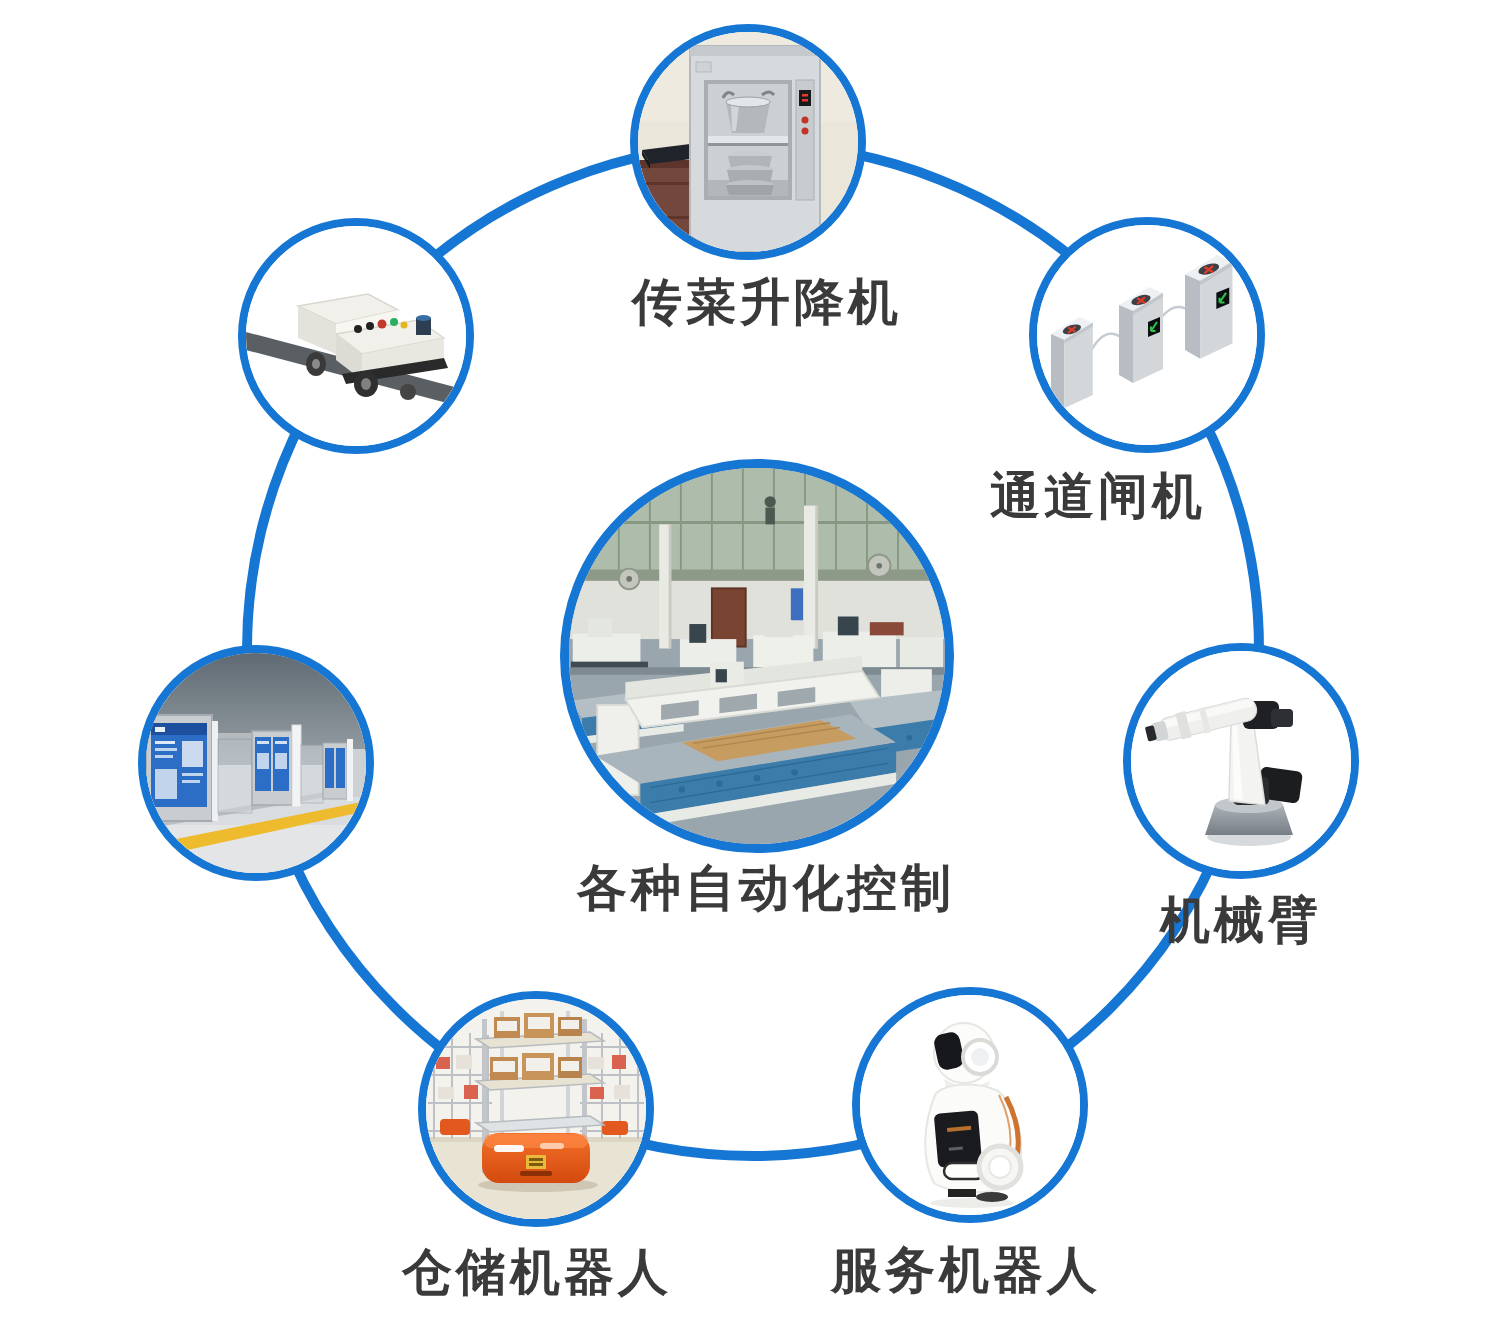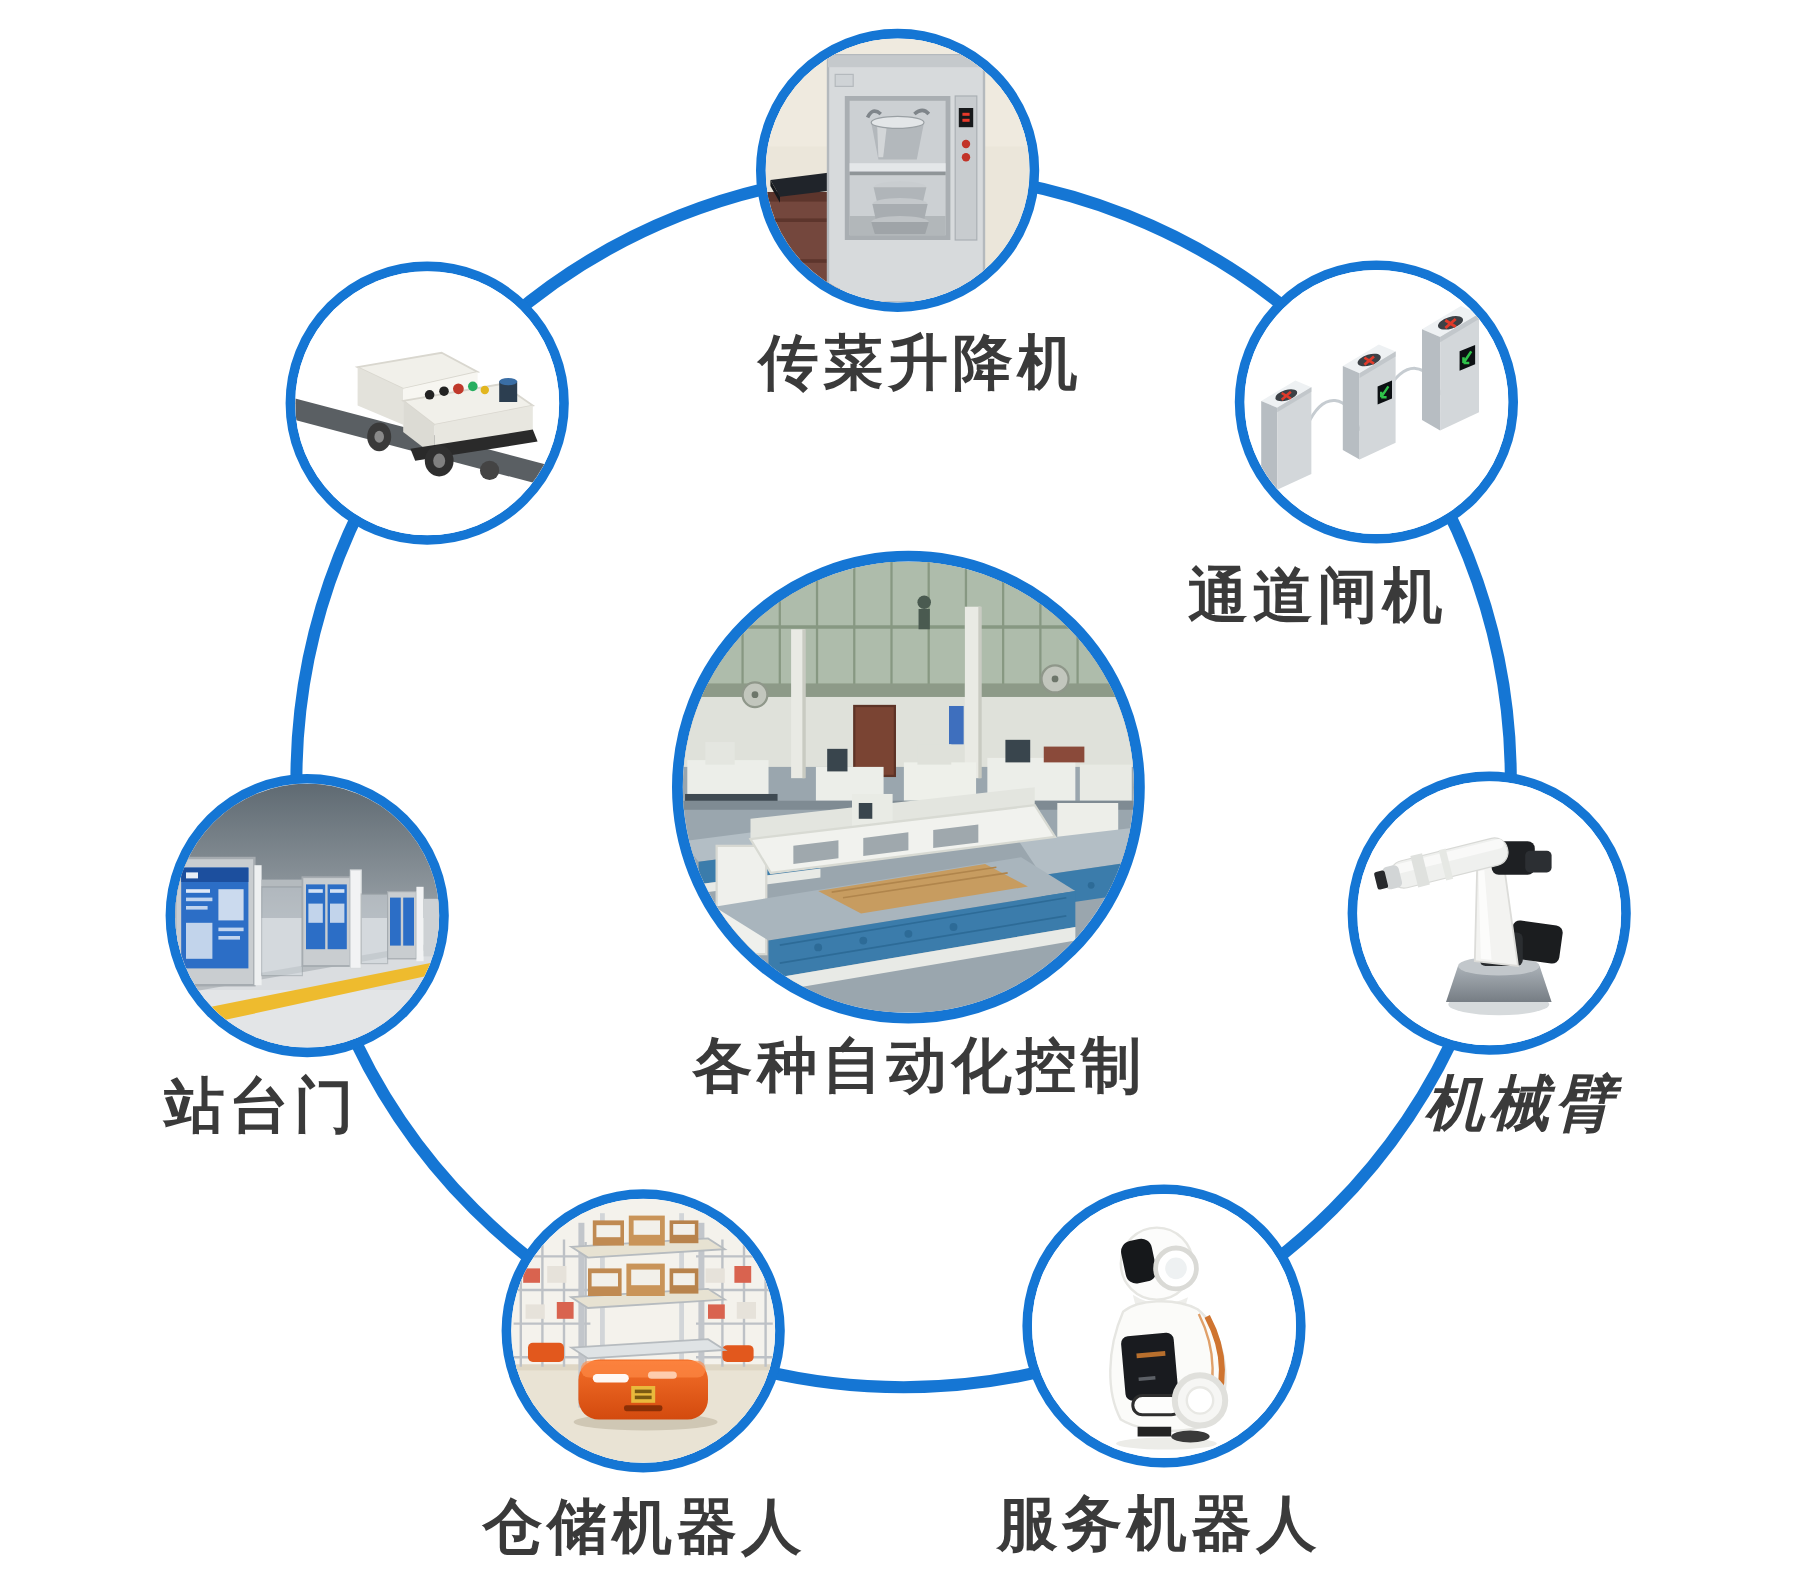--- a/index.html
+++ b/index.html
@@ -25,21 +25,21 @@
   .c-topleft{left:238px;top:218px;}
   .c-hub{left:560px;top:459px;}
   .label{
     position:absolute;transform:translate(-50%,-50%);
     font-size:50px;font-weight:700;color:#3a3a3a;letter-spacing:4px;
     white-space:nowrap;line-height:1;
   }
   .l-hub{left:766px;top:888px;}
   .l-top{left:767px;top:302px;}
   .l-topright{left:1098px;top:496px;}
-  .l-right{left:1268px;top:920px;font-style:italic;}
+  .l-right{left:1241px;top:920px;}
   .l-bottomright{left:966px;top:1270px;}
   .l-bottom{left:537px;top:1272px;}
   .l-left{left:218px;top:921px;}
   .l-topleft{left:398px;top:498px;}
 </style>
 </head>
 <body>
 
 <div class="stage">
 
@@ -392,16 +392,15 @@
         <polygon points="76,370 348,324 348,336 76,382" fill="#e8eae6"></polygon>
       </g>
     </svg>
   </div>
 
   <div class="label l-top">传菜升降机</div>
   <div class="label l-topright">通道闸机</div>
   <div class="label l-right">机械臂</div>
   <div class="label l-bottom">仓储机器人</div>
   <div class="label l-bottomright">服务机器人</div>
-  <div class="label l-left">站台门</div>
   <div class="label l-hub">各种自动化控制</div>
 
 </div>
 
 </body></html>

